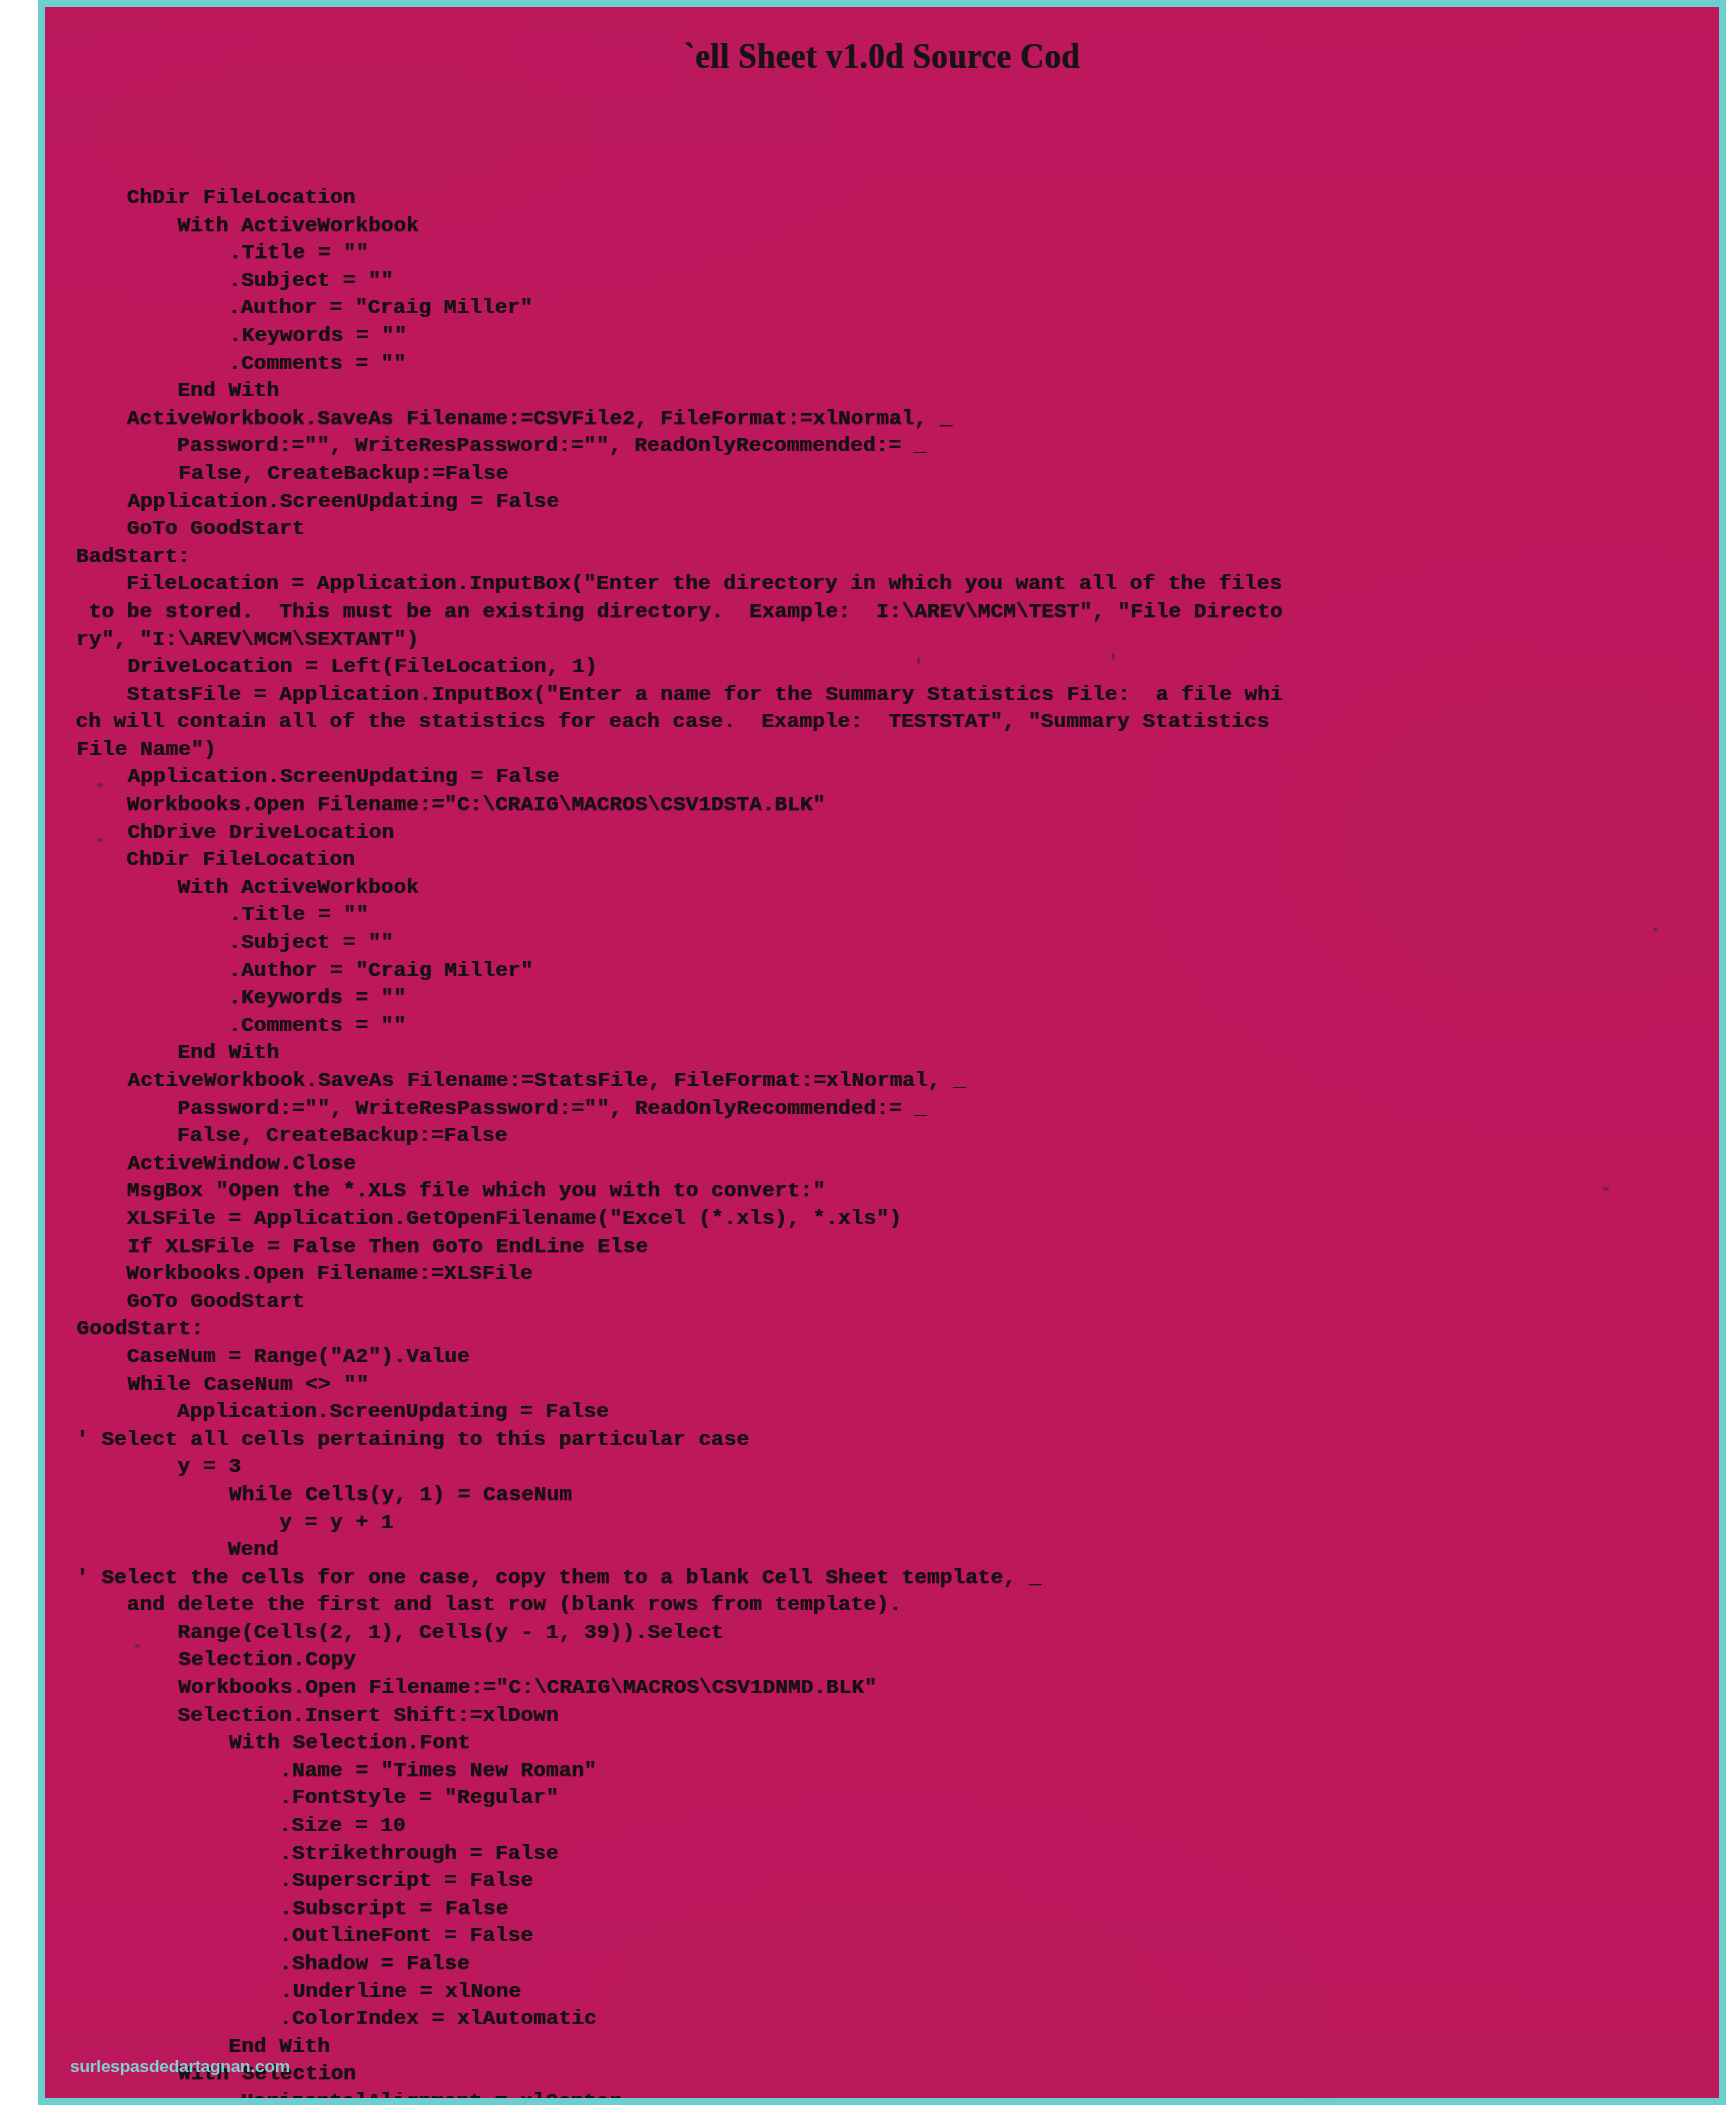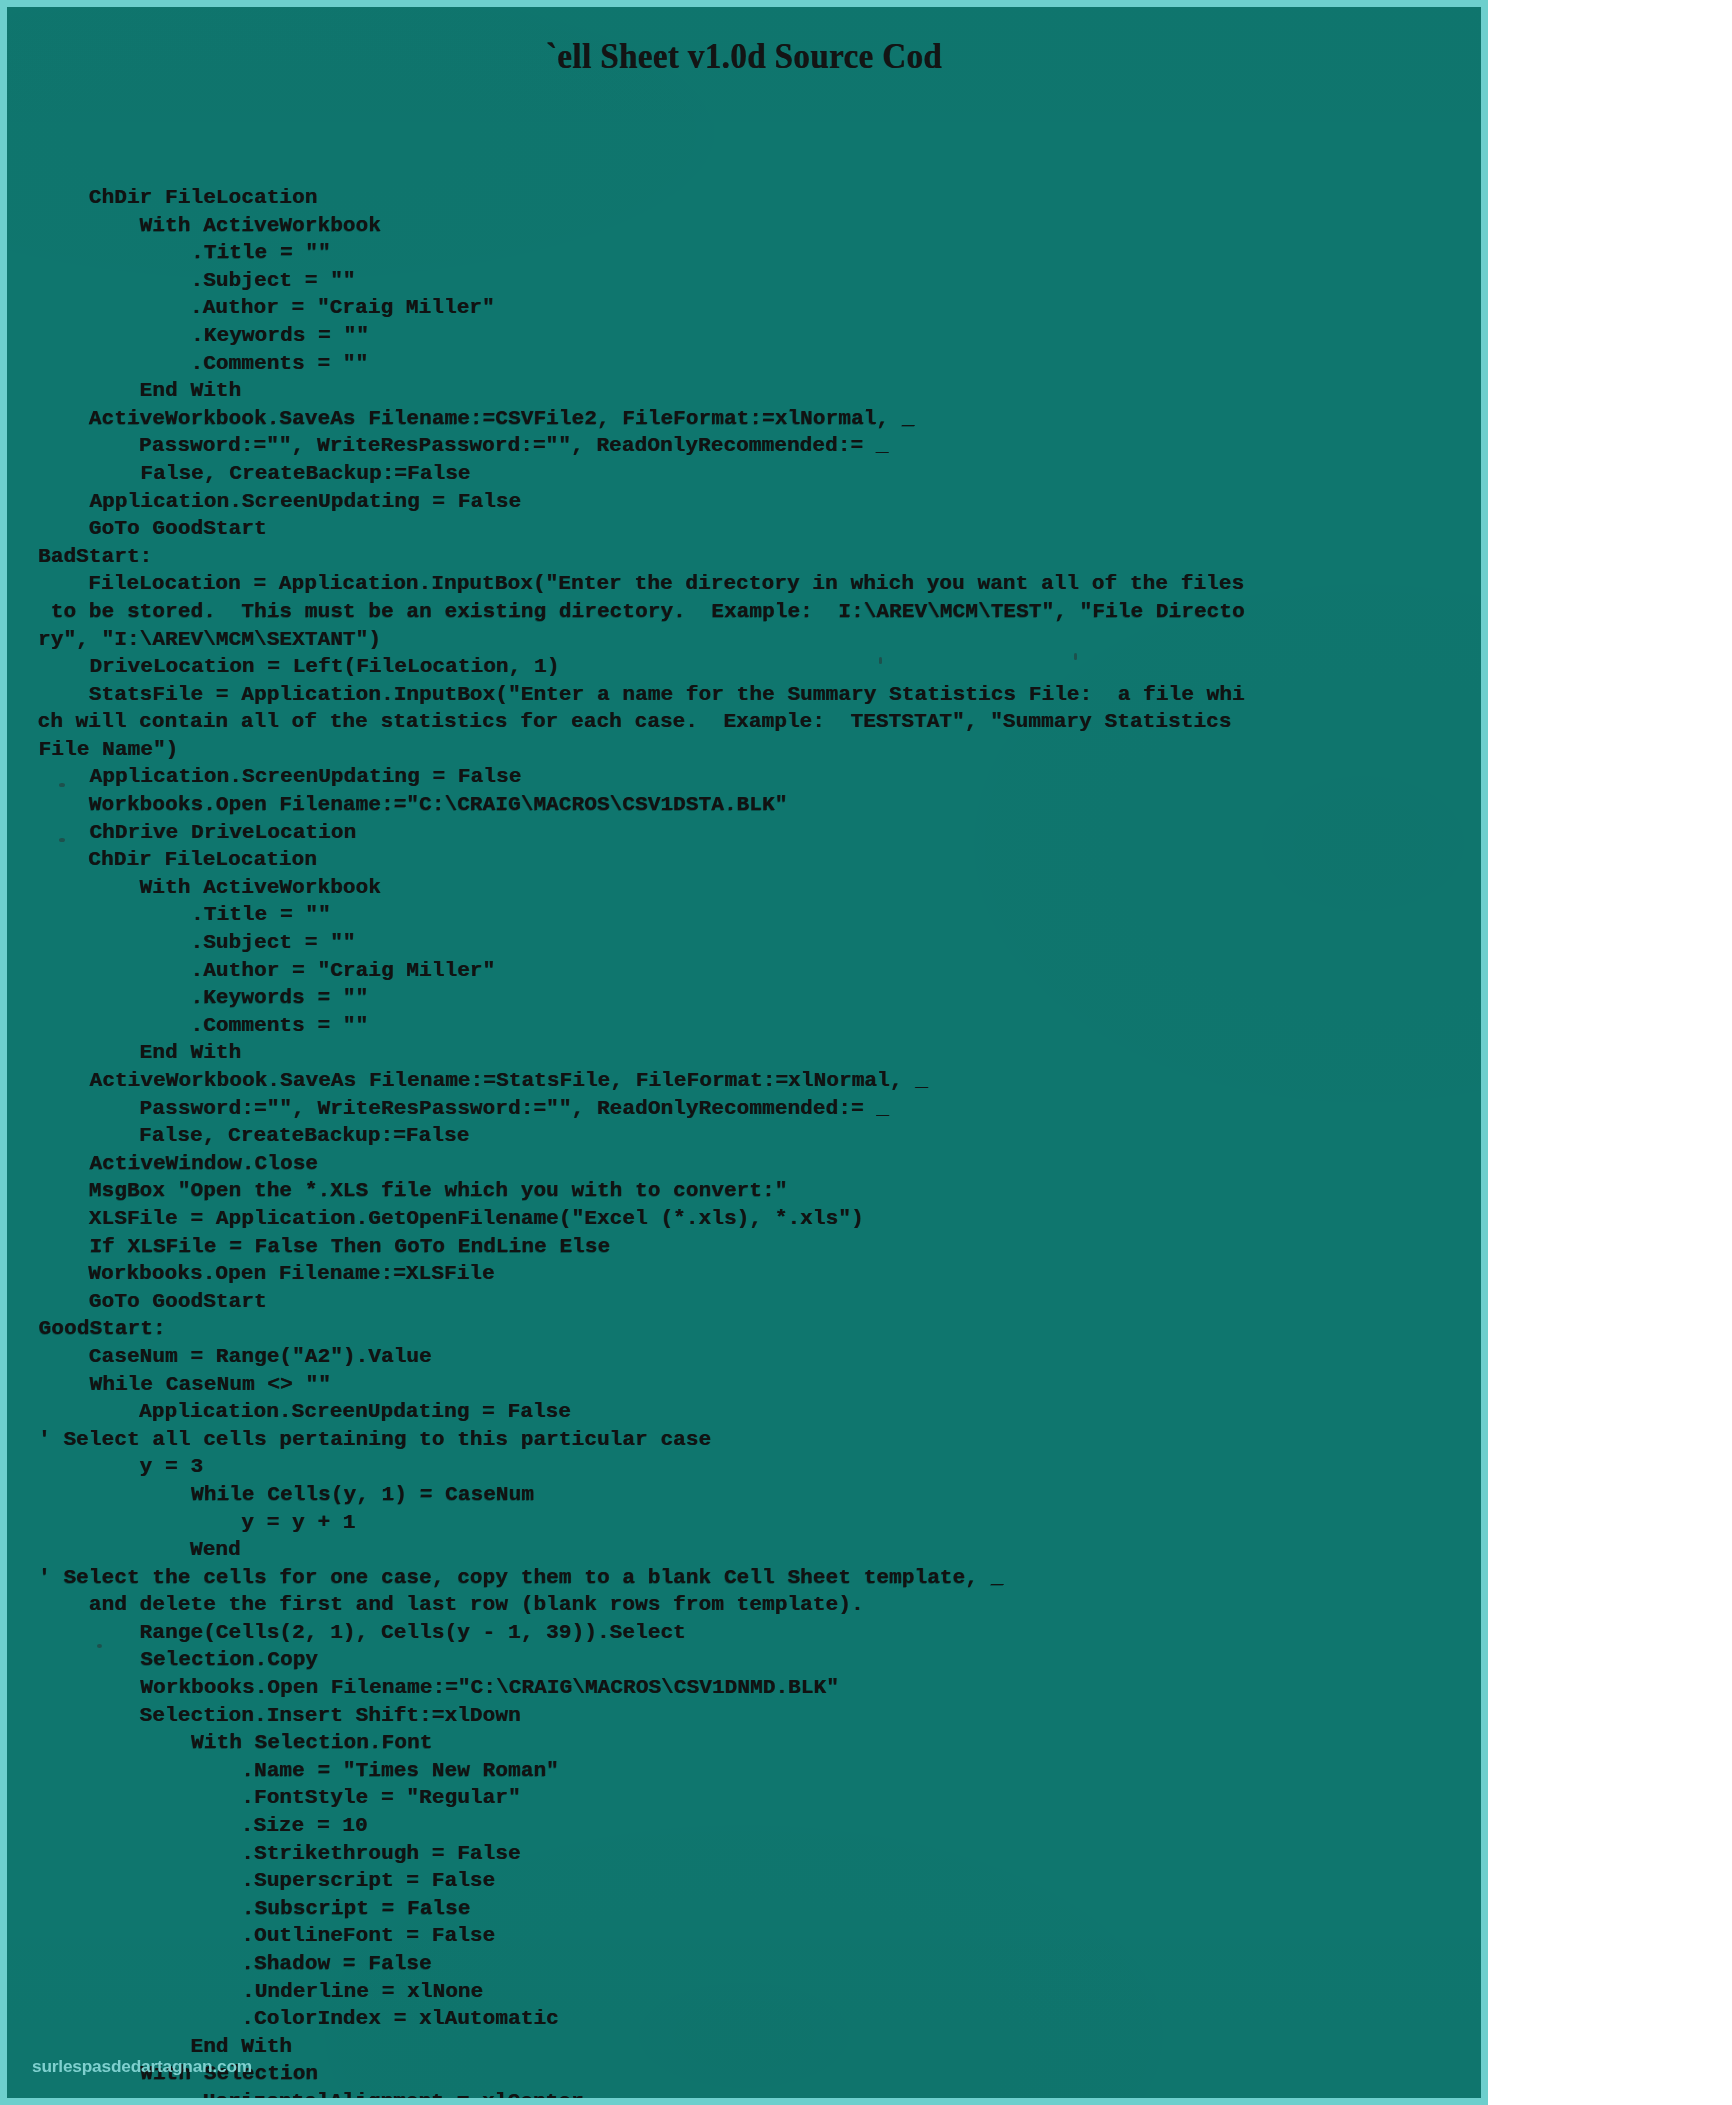--- a/index.html
+++ b/index.html
@@ -3,27 +3,28 @@
 <meta charset="utf-8">
 <title>Cell Sheet v1.0d Source Code</title>
 <style>
   html, body {
     margin: 0;
     padding: 0;
     background: #ffffff;
   }
   #page {
     position: relative;
-    width: 1488px;
+    width: 1688px;
     height: 2105px;
     box-sizing: border-box;
-    background: #0f766e;
+    background: #be185d;
     border: 7.4px solid #6dcfcd;
     overflow: hidden;
     font-family: "Liberation Mono", "DejaVu Sans Mono", monospace;
+    margin-left: 38px;
   }
   
   #scan-noise {
     position: absolute;
     inset: 0;
     pointer-events: none;
     background:
       radial-gradient(ellipse 987px 329px at 18% 6%, rgba(0,0,0,0.012), rgba(0,0,0,0) 70%),
       radial-gradient(ellipse 740px 493px at 92% 40%, rgba(0,0,0,0.016), rgba(0,0,0,0) 72%),
       radial-gradient(ellipse 822px 411px at 50% 97%, rgba(0,0,0,0.014), rgba(0,0,0,0) 70%),

